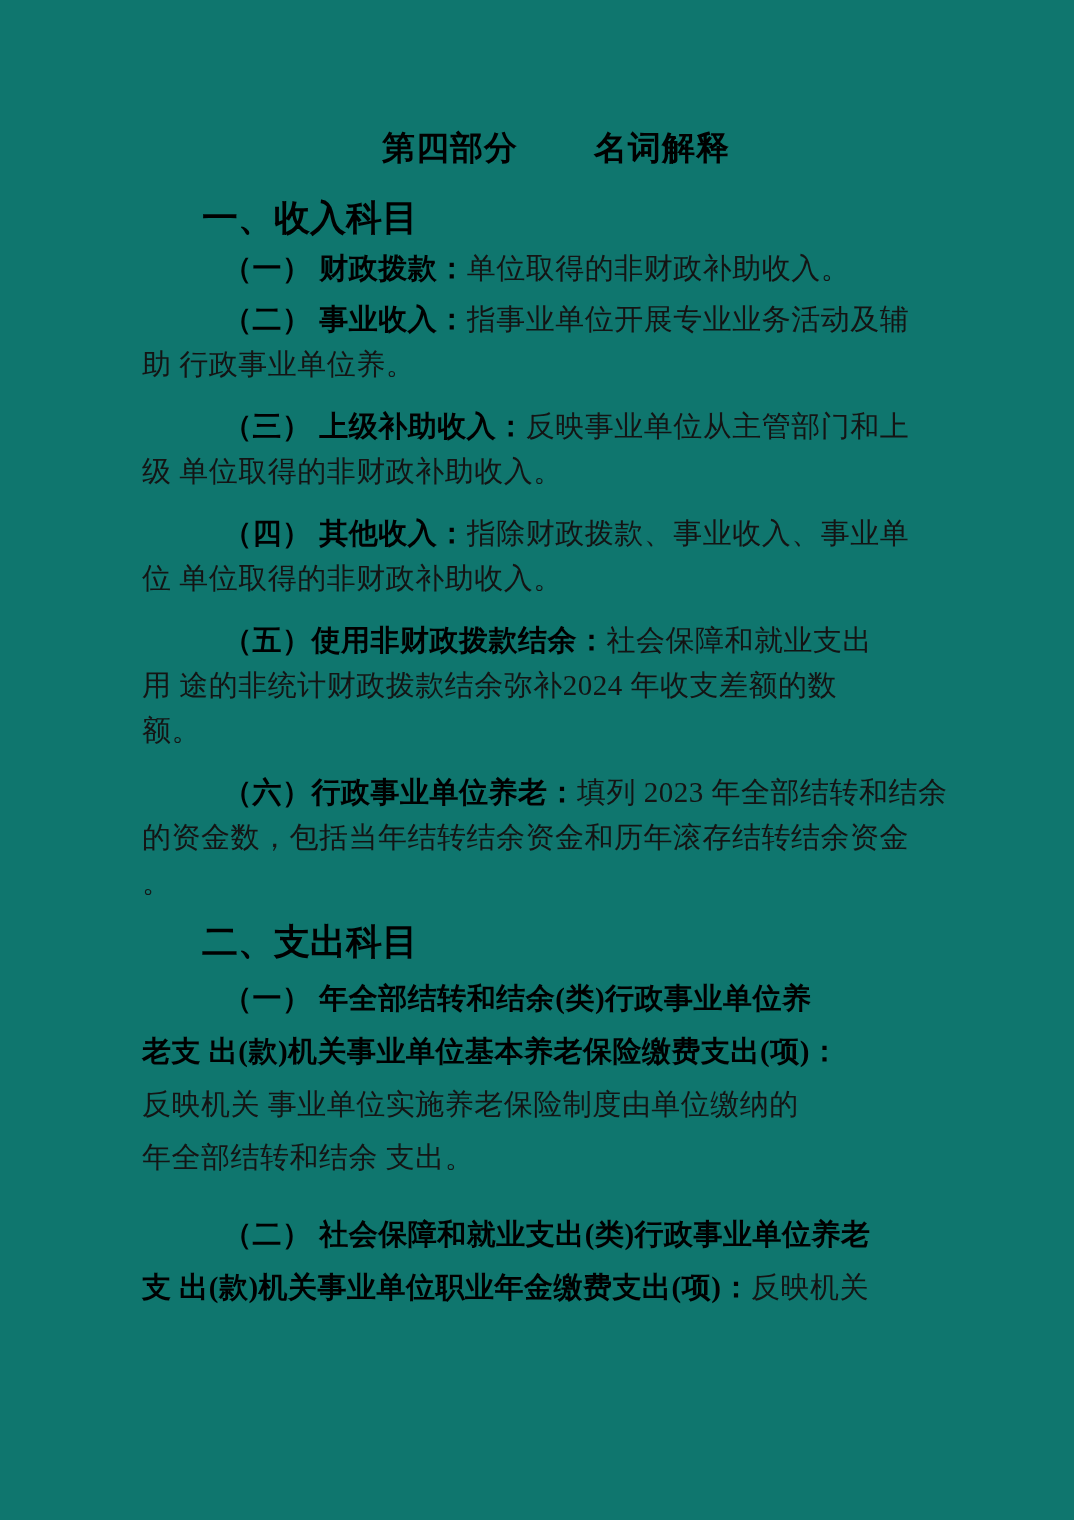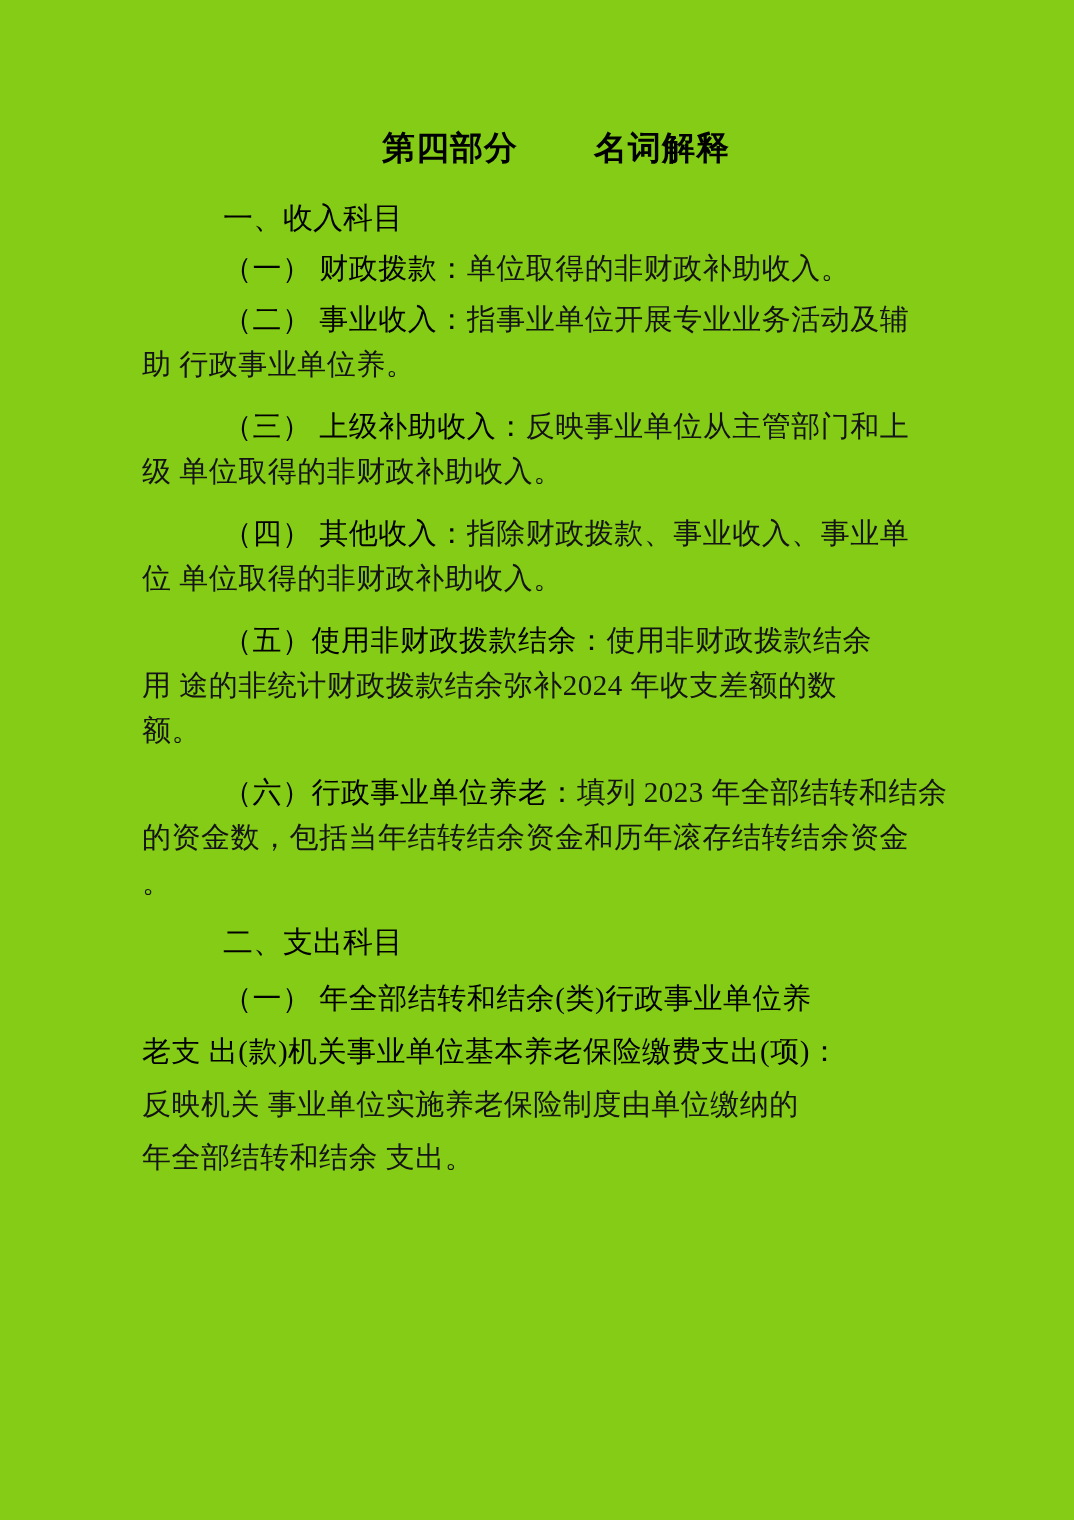--- a/index.html
+++ b/index.html
@@ -4,21 +4,21 @@
 <style>
   html, body {
     margin: 0;
     padding: 0;
     background: #ffffff;
   }
   .page {
     position: relative;
     width: 1074px;
     height: 1520px;
-    background: #84cc16;
+    background: #0f766e;
     box-sizing: border-box;
     padding: 127px 138px 0 142px;
     color: #000000;
     overflow: hidden;
   }
   .doc-title {
     font-family: "Liberation Sans", "DejaVu Sans", sans-serif;
     font-weight: 700;
     font-size: 33px;
     line-height: 42px;
@@ -26,41 +26,41 @@
     margin-left: 34px;
     letter-spacing: 1px;
     white-space: pre;
   }
   .title-gap {
     display: inline-block;
     width: 76px;
   }
   .section-heading {
     font-family: "Liberation Sans", "DejaVu Sans", sans-serif;
-    font-weight: 400;
-    font-size: 30px;
+    font-weight: 700;
+    font-size: 36px;
     line-height: 40px;
-    margin-left: 81px;
+    margin-left: 60px;
     white-space: pre;
   }
   .sec-0 .section-heading { margin-top: 29px; margin-bottom: 8px; }
   .sec-1 .section-heading { margin-top: 15px; margin-bottom: 10px; }
   .para {
     font-family: "Liberation Serif", "DejaVu Serif", serif;
     font-size: 29px;
     letter-spacing: 0.5px;
     color: #141414;
   }
   .sec-0 .para { line-height: 45px; margin-bottom: 17px; }
   .sec-0 .paras .para:first-child { margin-bottom: 6px; }
   .sec-1 .para { line-height: 53px; margin-bottom: 24px; }
   .para-line { white-space: pre; }
   .para-line.first { padding-left: 81px; }
   .seg.b {
-    font-weight: 400;
+    font-weight: 700;
     color: #000000;
     text-align: center;
   }
 </style>
 </head>
 <body>
 
 <div class="page">
   <div class="doc-title"><span>第四部分</span><span class="title-gap"></span><span>名词解释</span></div>
   <div id="sections">
@@ -76,36 +76,40 @@
           </div>
           <div class="para">
             <div class="para-line first"><span class="seg b">（三） 上级补助收入：</span><span class="seg">反映事业单位从主管部门和上</span></div>
             <div class="para-line"><span class="seg">级 单位取得的非财政补助收入。</span></div>
           </div>
           <div class="para">
             <div class="para-line first"><span class="seg b">（四） 其他收入：</span><span class="seg">指除财政拨款、事业收入、事业单</span></div>
             <div class="para-line"><span class="seg">位 单位取得的非财政补助收入。</span></div>
           </div>
           <div class="para">
-            <div class="para-line first"><span class="seg b">（五）使用非财政拨款结余：</span><span class="seg">使用非财政拨款结余</span></div>
+            <div class="para-line first"><span class="seg b">（五）使用非财政拨款结余：</span><span class="seg">社会保障和就业支出</span></div>
             <div class="para-line"><span class="seg">用 途的非统计财政拨款结余弥补2024 年收支差额的数</span></div>
             <div class="para-line"><span class="seg">额。</span></div>
           </div>
           <div class="para">
             <div class="para-line first"><span class="seg b">（六）行政事业单位养老：</span><span class="seg">填列 2023 年全部结转和结余</span></div>
             <div class="para-line"><span class="seg">的资金数，包括当年结转结余资金和历年滚存结转结余资金</span></div>
             <div class="para-line"><span class="seg">。</span></div>
           </div>
         </div>
       </div>
       <div class="section sec-1">
         <div class="section-heading">二、支出科目</div>
         <div class="paras">
           <div class="para">
             <div class="para-line first"><span class="seg b">（一） 年全部结转和结余(类)行政事业单位养</span></div>
             <div class="para-line"><span class="seg b">老支 出(款)机关事业单位基本养老保险缴费支出(项)：</span></div>
             <div class="para-line"><span class="seg">反映机关 事业单位实施养老保险制度由单位缴纳的</span></div>
             <div class="para-line"><span class="seg">年全部结转和结余 支出。</span></div>
           </div>
+          <div class="para">
+            <div class="para-line first"><span class="seg b">（二） 社会保障和就业支出(类)行政事业单位养老</span></div>
+            <div class="para-line"><span class="seg b">支 出(款)机关事业单位职业年金缴费支出(项)：</span><span class="seg">反映机关</span></div>
+          </div>
         </div>
       </div>
     </div>
 </div>
 
 </body></html>

